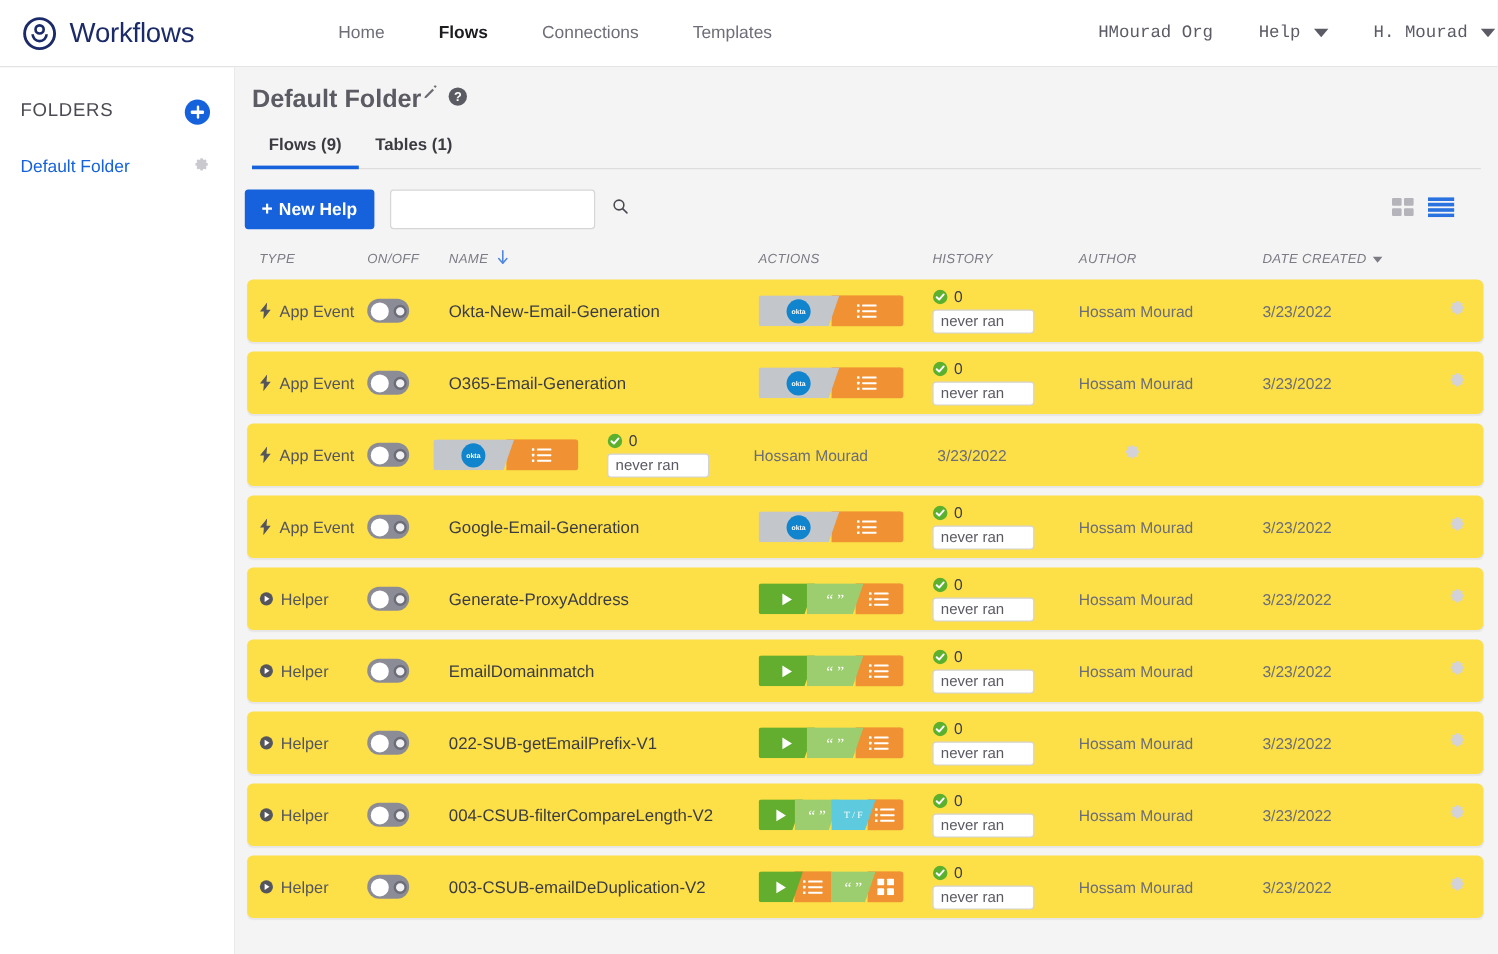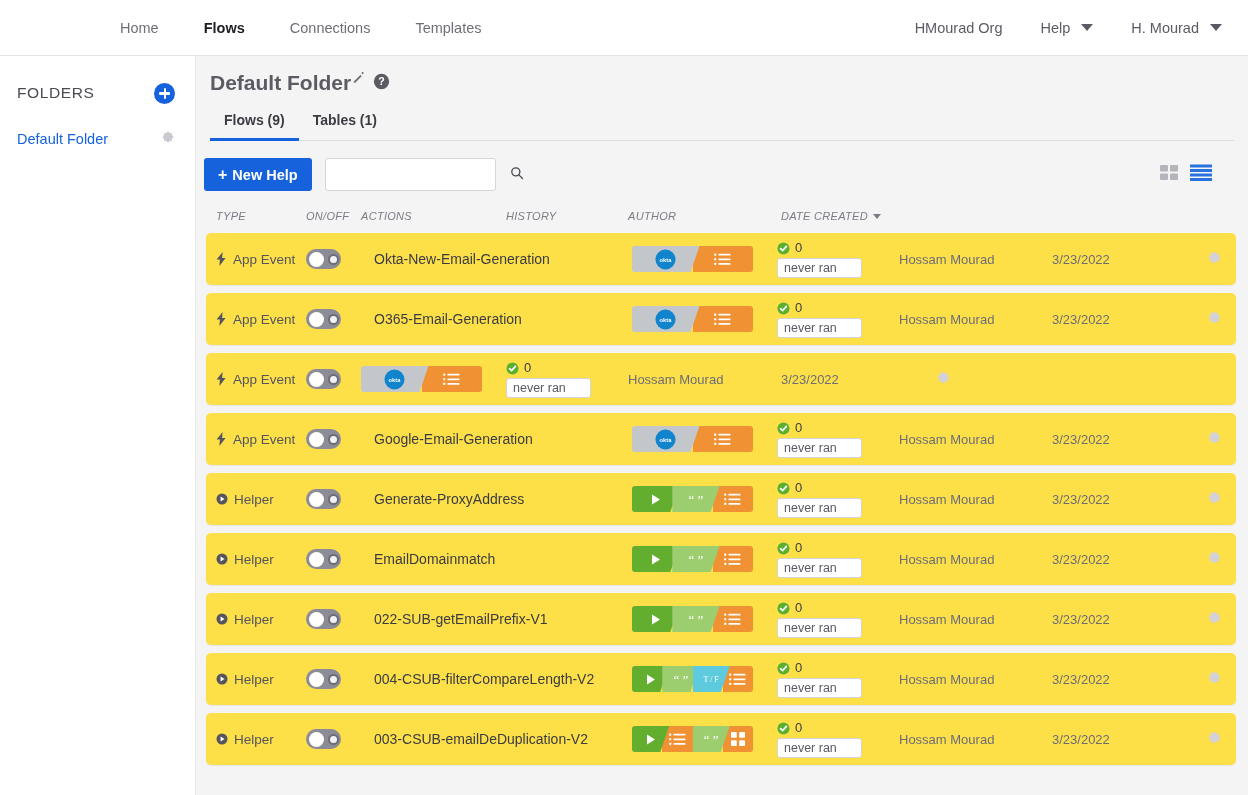--- a/index.html
+++ b/index.html
@@ -22,21 +22,21 @@
   .brand-name {
     font-size: 23px; color: #1b2a68; margin-left: 10px;
     font-weight: 400; letter-spacing: -0.2px;
   }
   .nav-links { display: flex; align-items: center; margin-left: 120px; }
   .nav-link {
     font-size: 14.5px; color: #6e6e78; padding: 6px 0;
     margin-right: 45px; cursor: pointer; white-space: nowrap;
   }
   .nav-link.active { color: #1d1d21; font-weight: bold; }
-  .top-right { position: absolute; right: 26px; display: flex; align-items: center; }
+  .top-right { position: absolute; right: 2px; display: flex; align-items: center; font-family: Liberation Mono, monospace; }
   .top-right-item {
     font-size: 14.5px; color: #5b5b66; margin-left: 38px;
     display: flex; align-items: center; cursor: pointer; white-space: nowrap;
   }
   .caret-down {
     display: inline-block; margin-left: 11px;
     width: 0; height: 0;
     border-left: 6px solid transparent;
     border-right: 6px solid transparent;
     border-top: 7px solid #5b5b66;
@@ -182,20 +182,30 @@
   }
   .author-cell, .date-cell { font-size: 13px; color: #6d6d77; }
   .gear-cell { justify-content: center; cursor: pointer; }
   .t-f-text { font-size: 8px; color: #fff; font-family: "Liberation Serif", serif; }
   .quote-mark { font-size: 13px; color: #fff; line-height: 1; font-family: "Liberation Serif", serif; }
 </style>
 </head>
 <body>
 
 <div class="topbar">
+  <div class="brand">
+    <span class="brand-logo">
+      <svg width="30" height="30" viewBox="0 0 30 30">
+        <circle cx="15" cy="15" r="12.5" fill="none" stroke="#1b2a68" stroke-width="2.4"></circle>
+        <circle cx="15" cy="11.5" r="3.4" fill="none" stroke="#1b2a68" stroke-width="2.2"></circle>
+        <path d="M9.2 15.5 a5.8 5.8 0 0 0 11.6 0" fill="none" stroke="#1b2a68" stroke-width="2.2"></path>
+      </svg>
+    </span>
+    <span class="brand-name">Workflows</span>
+  </div>
 
   <div class="nav-links">
     <div class="nav-link">Home</div>
     <div class="nav-link active">Flows</div>
     <div class="nav-link">Connections</div>
     <div class="nav-link">Templates</div>
   </div>
 
   <div class="top-right">
     <div class="top-right-item">
@@ -284,20 +294,29 @@
             <rect x="0" y="9.5" width="22" height="3" fill="#2a72e0"></rect>
             <rect x="0" y="14" width="22" height="3" fill="#2a72e0"></rect>
           </svg>
         </span>
       </div>
     </div>
 
     <div class="table-head">
       <div class="th col-type">TYPE</div>
       <div class="th col-onoff">ON/OFF</div>
+      <div class="th col-name">
+        <span>NAME</span>
+        <span class="sort-arrow-down">
+          <svg width="10" height="13" viewBox="0 0 10 13" stroke="#4f86e0" stroke-width="1.3" fill="none">
+            <line x1="5" y1="1" x2="5" y2="11" stroke-linecap="round"></line>
+            <polyline points="1.6,7.4 5,11.3 8.4,7.4" stroke-linecap="round" stroke-linejoin="round"></polyline>
+          </svg>
+        </span>
+      </div>
       <div class="th col-actions">ACTIONS</div>
       <div class="th col-history">HISTORY</div>
       <div class="th col-author">AUTHOR</div>
       <div class="th col-date">
         <span>DATE CREATED</span>
         <span class="sort-tri"></span>
       </div>
       <div class="th col-gear"></div>
     </div>
 

